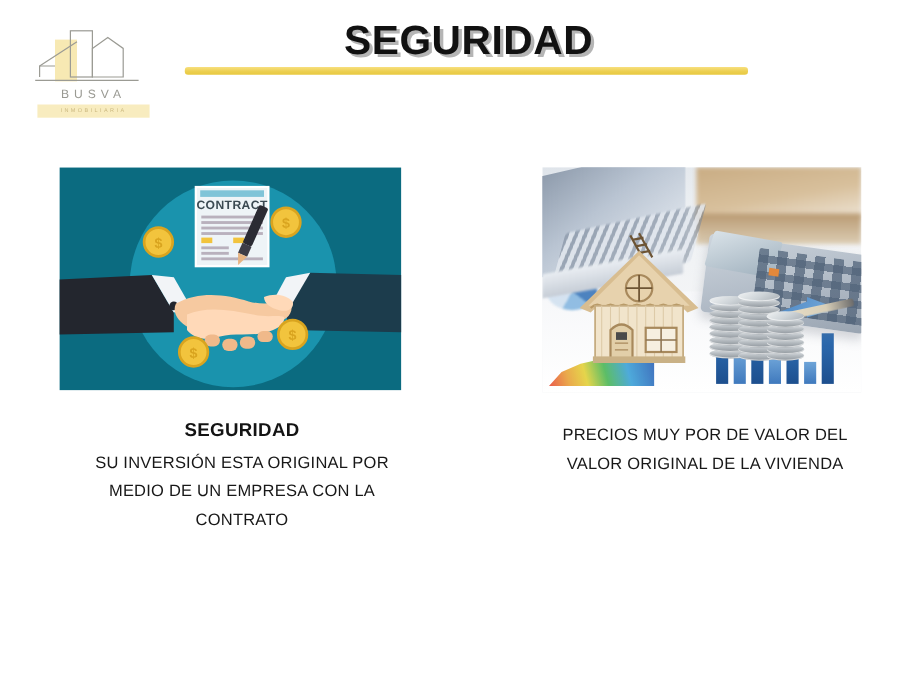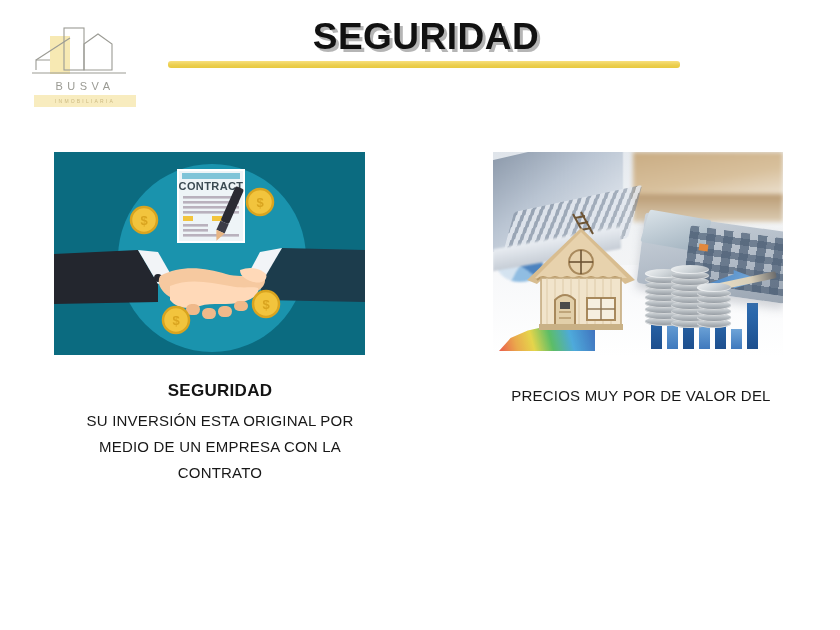--- a/index.html
+++ b/index.html
@@ -487,17 +487,18 @@
             <rect x="18" y="114" width="84" height="6" fill="#c9b186"></rect>
           </svg>
         </div>
 
       </div>
     </div>
 
     <div class="caption">
       <div class="caption-body">
         <div>PRECIOS MUY POR DE VALOR DEL</div>
+        <div>VALOR ORIGINAL DE LA VIVIENDA</div>
       </div>
     </div>
   </div>
 
 </div>
 
 </body></html>

